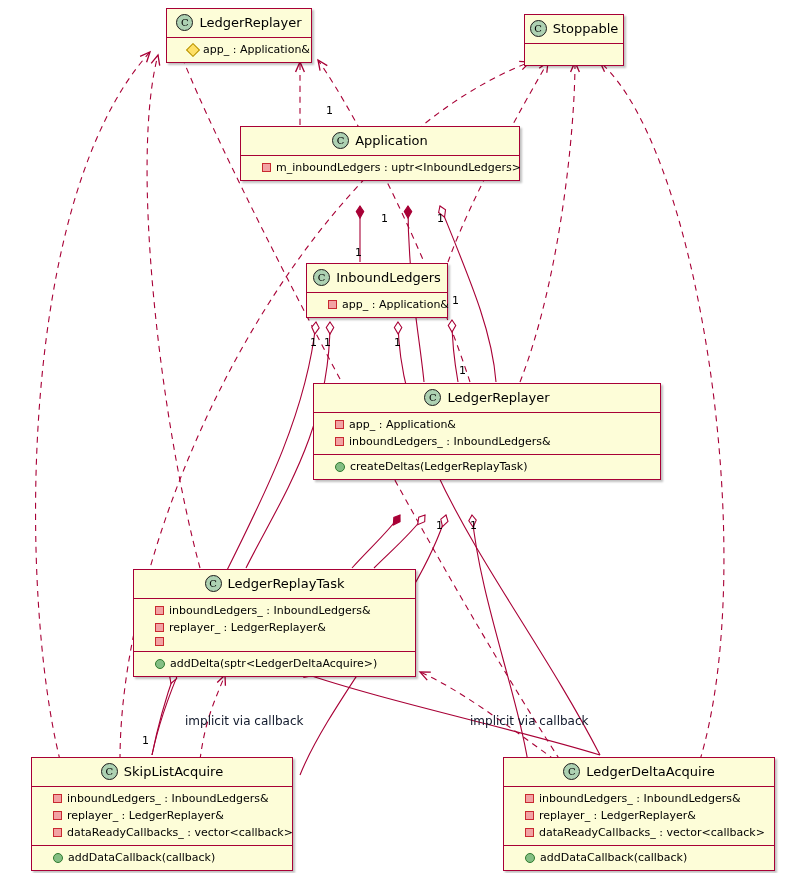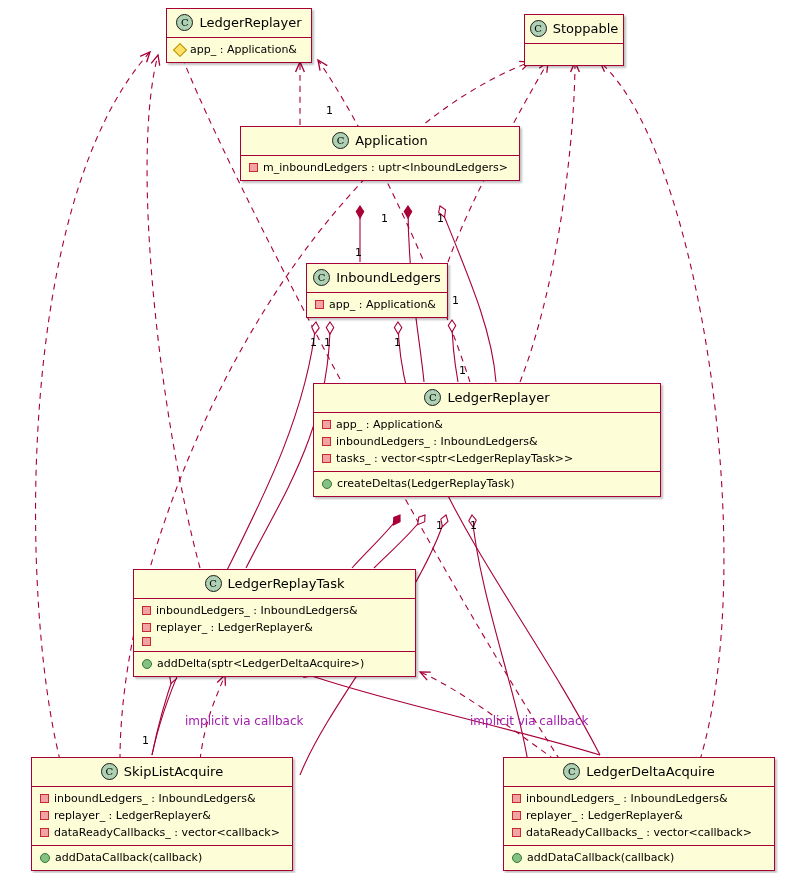--- a/index.html
+++ b/index.html
@@ -57,21 +57,21 @@
     color: #000;
     flex: none;
   }
   .uml-sep {
     border-top: 1px solid #a80036;
     height: 0;
     font-size: 0;
     line-height: 0;
   }
   .uml-compartment {
-    padding: 3px 6px 4px 8px;
+    padding: 3px 6px 4px 21px;
   }
   .uml-row {
     display: flex;
     align-items: center;
     gap: 5px;
     font-size: 11px;
     color: #000;
     white-space: nowrap;
     line-height: 15px;
     padding: 1px 0;
@@ -102,21 +102,21 @@
   .edge-label {
     position: absolute;
     font-size: 11px;
     color: #000;
     background: transparent;
     white-space: nowrap;
   }
   .note-label {
     position: absolute;
     font-size: 12px;
-    color: #a21caf;
+    color: #0f172a;
     white-space: nowrap;
   }
 </style>
 </head>
 <body>
 
 <div id="canvas">
 
   <svg class="edges" viewBox="0 0 786 873">
     <defs>
@@ -253,24 +253,20 @@
     <div class="uml-sep"></div>
     <div class="uml-compartment">
       <div class="uml-row">
         <span class="vis-private"></span>
         <span>app_ : Application&amp;</span>
       </div>
       <div class="uml-row">
         <span class="vis-private"></span>
         <span>inboundLedgers_ : InboundLedgers&amp;</span>
       </div>
-      <div class="uml-row">
-        <span class="vis-private"></span>
-        <span>tasks_ : vector&lt;sptr&lt;LedgerReplayTask&gt;&gt;</span>
-      </div>
     </div>
     <div class="uml-sep"></div>
     <div class="uml-compartment">
       <div class="uml-row">
         <span class="vis-public"></span>
         <span>createDeltas(LedgerReplayTask)</span>
       </div>
     </div>
   </div>
 

